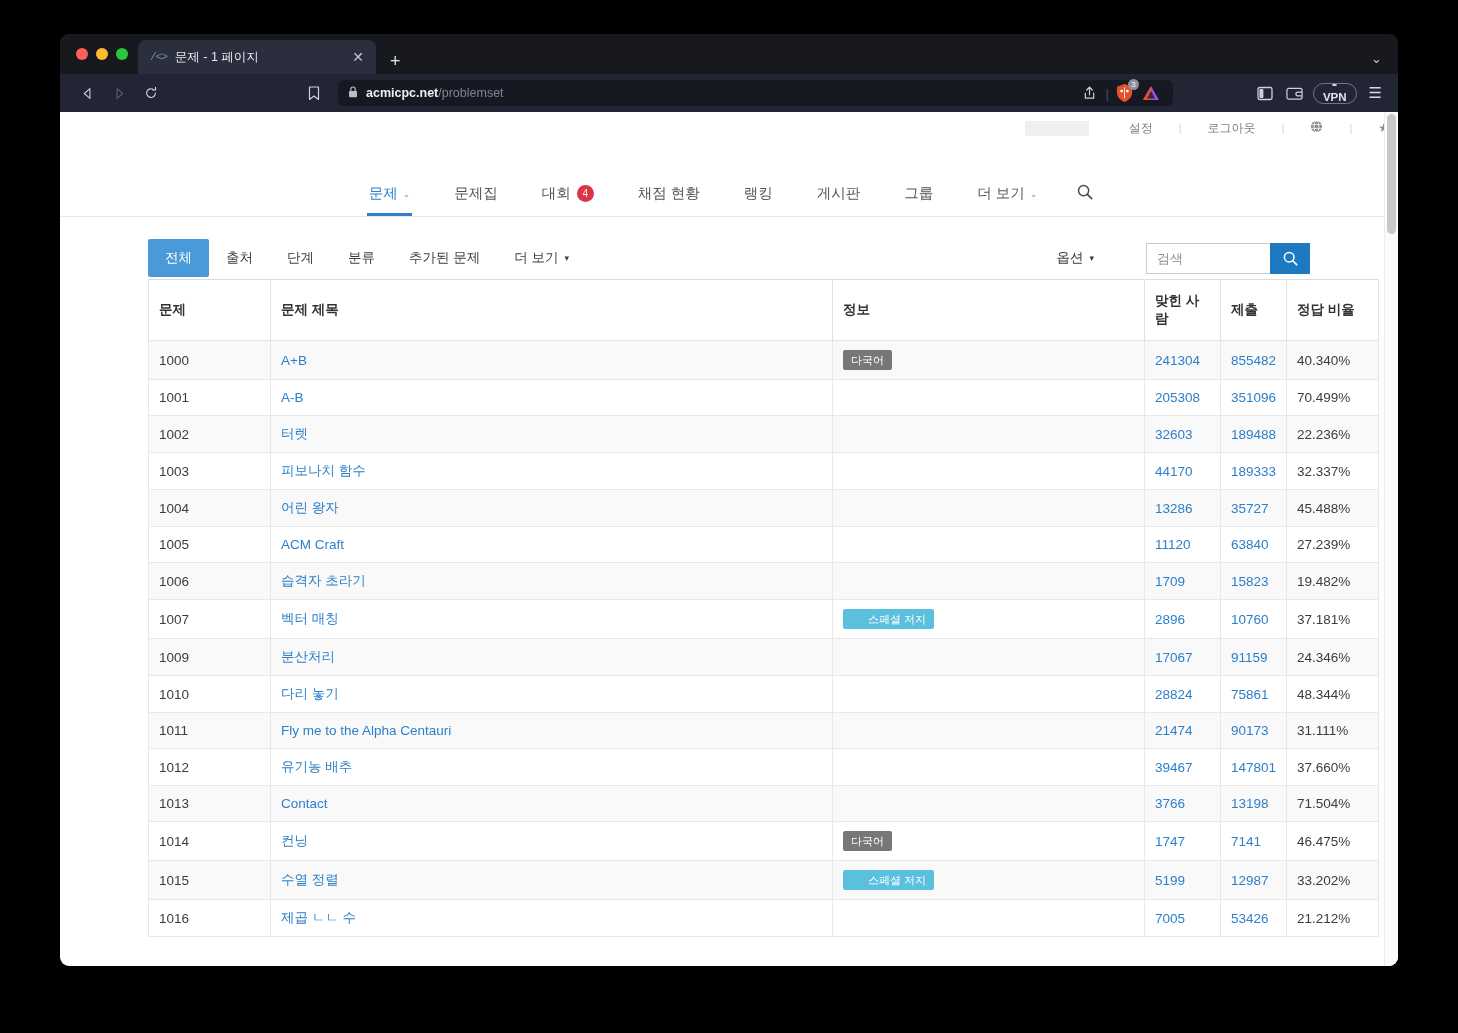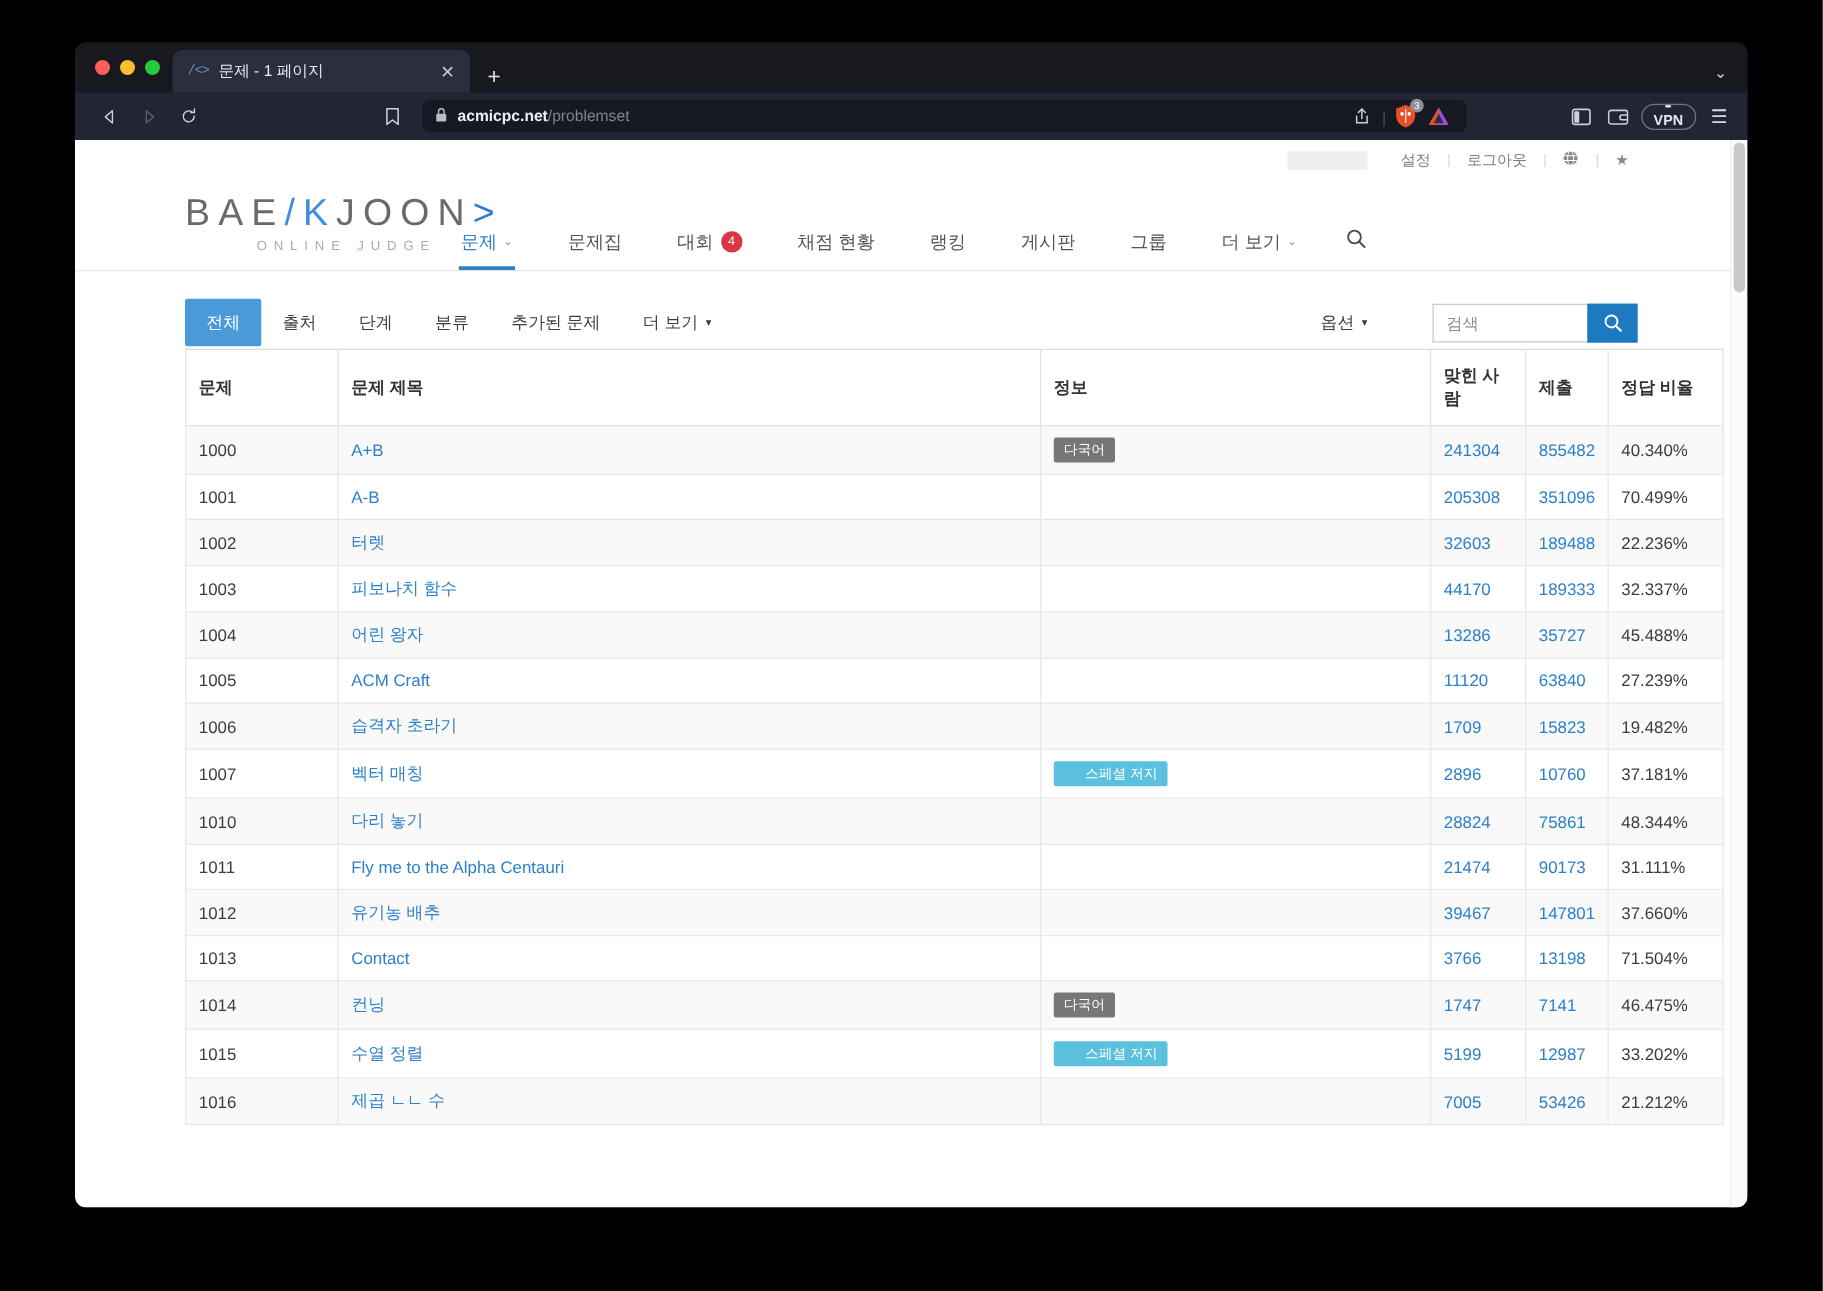--- a/index.html
+++ b/index.html
@@ -129,22 +129,22 @@
   }
   #page-scroll-thumb {
     position: absolute; right: 2px; top: 2px; width: 9px; height: 120px;
     background: #c8c8c8; border-radius: 5px; cursor: grab;
   }
 
   
   #boj-topbar {
     height: 28px;
     display: flex; justify-content: flex-end; align-items: center;
-    padding-right: 86px; padding-top: 4px;
-    gap: 4px;
+    padding-top: 4px;
+    gap: 17px;
   }
   #user-redacted { width: 64px; height: 15px; background: #efefef; margin-right: 14px; }
   #boj-topbar a {
     color: #7d7d7d; font-size: 12px; text-decoration: none; cursor: pointer;
     padding: 0 9px;
   }
   #boj-topbar .vsep { color: #d4d4d4; font-size: 11px; }
   #boj-topbar .ticon { color: #8a8a8a; font-size: 12px; padding: 0 9px; cursor: pointer; }
 
   #boj-header {
@@ -386,30 +386,20 @@
             <circle cx="7" cy="7" r="6" fill="#8a8a8a"></circle>
             <ellipse cx="7" cy="7" rx="2.6" ry="6" fill="none" stroke="#fff" stroke-width=".9"></ellipse>
             <path d="M1.3 5 H12.7 M1.3 9 H12.7" stroke="#fff" stroke-width=".9"></path>
           </svg>
       </span>
       <span class="vsep">|</span>
       <span class="ticon">★</span>
     </div>
 
     <div id="boj-header">
-      <div id="boj-logo">
-        <div class="wordmark">
-          <span>BAE</span>
-            <span class="slash">/</span>
-            <span class="slash">K</span>
-            <span>JOON</span>
-            <span class="gt">&gt;</span>
-        </div>
-        <div class="sub">ONLINE JUDGE</div>
-      </div>
 
       <div id="boj-nav">
         <div class="nav-item active">
           <span>문제</span>
           <span class="nav-caret">⌄</span>
         </div>
         <div class="nav-item">
           <span>문제집</span>
         </div>
         <div class="nav-item">
@@ -552,20 +542,28 @@
             </tr>
             <tr>
               <td class="col-id">1007</td>
               <td class="col-title"><a>벡터 매칭</a></td>
               <td class="col-info"><span class="badge blue">스페셜 저지</span></td>
               <td class="col-solved"><a>2896</a></td>
               <td class="col-submit"><a>10760</a></td>
               <td class="col-rate">37.181%</td>
             </tr>
             <tr>
+              <td class="col-id">1009</td>
+              <td class="col-title"><a>분산처리</a></td>
+              <td class="col-info"></td>
+              <td class="col-solved"><a>17067</a></td>
+              <td class="col-submit"><a>91159</a></td>
+              <td class="col-rate">24.346%</td>
+            </tr>
+            <tr>
               <td class="col-id">1010</td>
               <td class="col-title"><a>다리 놓기</a></td>
               <td class="col-info"></td>
               <td class="col-solved"><a>28824</a></td>
               <td class="col-submit"><a>75861</a></td>
               <td class="col-rate">48.344%</td>
             </tr>
             <tr>
               <td class="col-id">1011</td>
               <td class="col-title"><a>Fly me to the Alpha Centauri</a></td>

